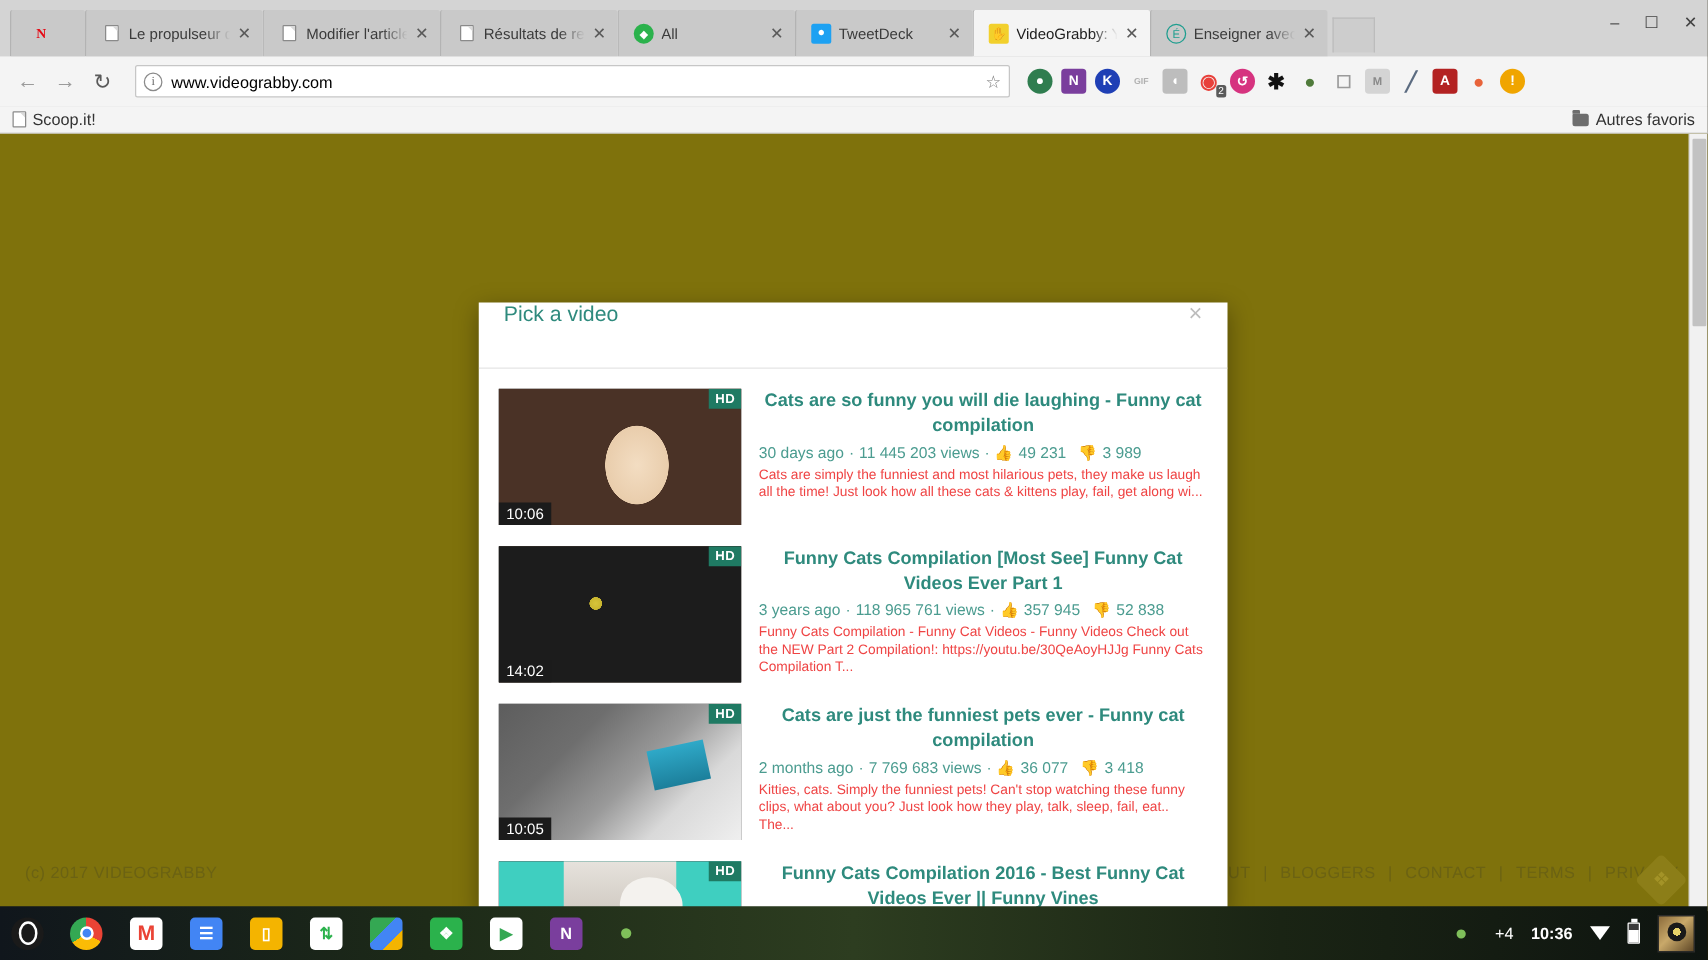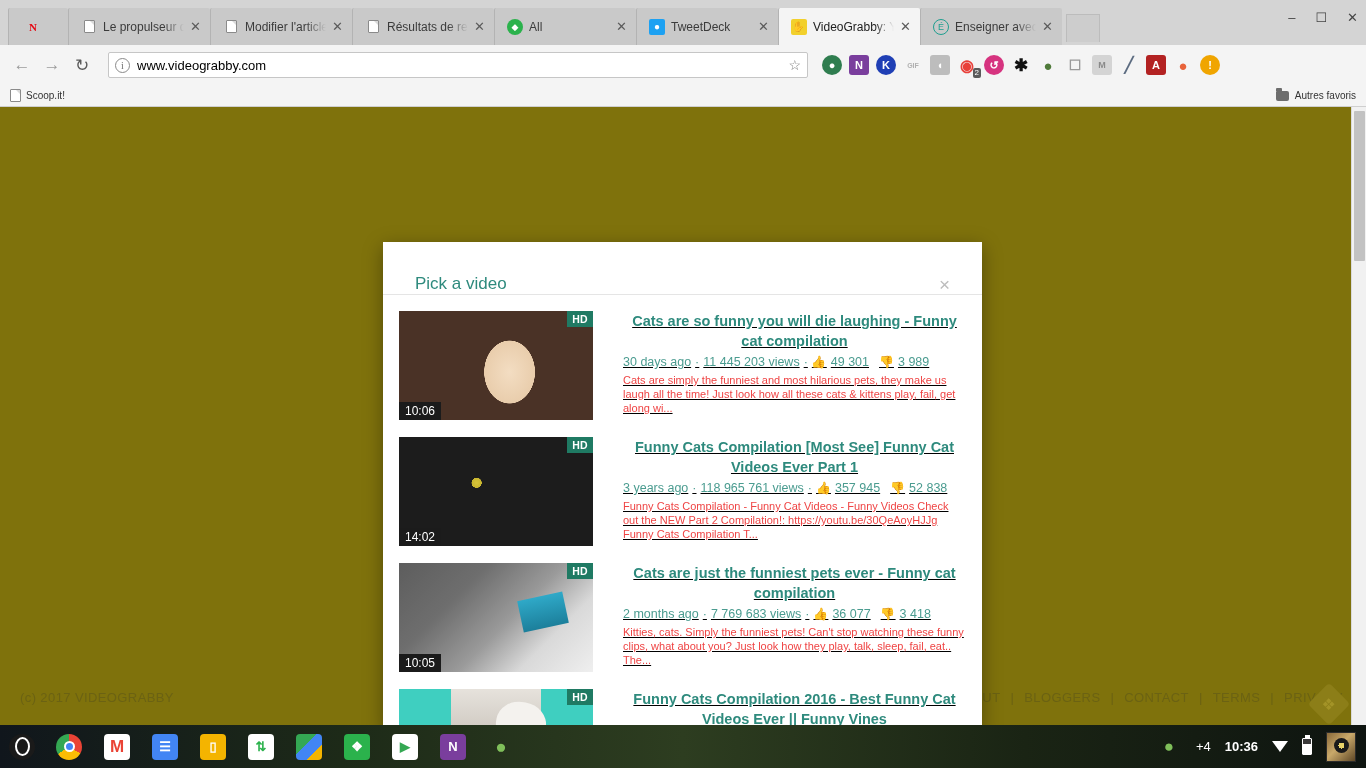--- a/index.html
+++ b/index.html
@@ -55,21 +55,21 @@
   .omnibox .urltext{ flex:1; font-size:13px; color:#000000; }
   .omnibox .star{ color:#7a7a7a; font-size:14px; }
   .exticons { display:flex; align-items:center; gap:7px; padding-left:4px; }
   .exticon { width:20px;height:20px;border-radius:3px;display:flex;align-items:center;justify-content:center;
       font-size:11px;color:#fff;font-weight:bold;position:relative;}
   .exticon .badge{ position:absolute; right:-4px; bottom:-3px; background:#5a5a5a; color:#fff;
       font-size:8px; border-radius:2px; padding:0 2px; line-height:10px; font-weight:normal;}
 
   
   .bookmarks { height:22px; background:#f4f4f4; border-bottom:1px solid #cfcfcf;
-     display:flex; align-items:center; padding:0 10px; font-size:10px; color:#333; }
+     display:flex; align-items:center; padding:0 10px; font-size:13px; color:#333; }
   .bm { display:flex; align-items:center; gap:5px; }
   .bmfolder { margin-left:auto; display:flex; align-items:center; gap:6px; }
   .foldericon { width:13px; height:10px; background:#6d6d6d; border-radius:1px 2px 2px 2px; position:relative;}
   .foldericon::before{content:"";position:absolute;top:-3px;left:0;width:6px;height:3px;background:#6d6d6d;border-radius:1px 1px 0 0;}
   .pageicon { width:11px;height:13px;border:1px solid #8a8a8a;border-radius:1px;background:#fff;position:relative;}
   .pageicon::after{content:"";position:absolute;top:0;right:0;border-top:4px solid #d9d9d9;border-left:4px solid transparent;}
 
   
   .viewport { position:relative; height:622px; background:#7f720c; overflow:hidden; }
   .sitefooter { position:absolute; left:0; right:0; bottom:22px; height:20px;
@@ -85,26 +85,26 @@
   .pagescroll { position:absolute; right:0; top:0; width:15px; height:622px; background:#f1f1f1; border-left:1px solid #dadada; }
   .pagescroll .thumb { position:absolute; left:2px; top:4px; width:11px; height:150px; background:#c2c2c2; border-radius:1px; }
 
   
   .modal {
     position:absolute; left:383px; top:135px; width:599px; height:487px;
     background:#fff; box-shadow:0 5px 18px rgba(0,0,0,.35);
     display:flex; flex-direction:column; overflow:hidden;
   }
   .modal-head { height:53px; flex:0 0 53px; border-bottom:1px solid #e5e5e5;
-      display:flex; align-items:flex-end; padding:0 32px; }
+      display:flex; align-items:flex-start; padding:0 20px; }
   .modal-title { font-size:17px; color:#2e8a7d; font-weight:normal; }
   .modal-close { margin-left:auto; font-size:19px; color:#bdbdbd; line-height:1; }
   .modal-body { flex:1 1 auto; overflow:hidden; padding:8px 16px 0 16px; }
 
-  .vrow { display:flex; gap:30px; padding:8px 0 9px 0;text-decoration:underline; }
+  .vrow { display:flex; gap:14px; padding:8px 0 9px 0; }
   .thumbwrap { position:relative; flex:0 0 194px; height:109px; overflow:hidden; background:#2a2a2a; }
   .thumbwrap .hd { position:absolute; right:0; top:0; background:#1f7a63; color:#fff;
       font-size:10.5px; font-weight:bold; padding:2px 5px; letter-spacing:.3px; }
   .thumbwrap .dur { position:absolute; left:0; bottom:0; background:#1b1b1b; color:#fff;
       font-size:12px; padding:2px 6px;margin-top:32px; }
   .vinfo { flex:1 1 auto; min-width:0; }
   .vtitle { font-size:14.5px; line-height:20px; color:#2e8a7d; font-weight:bold; margin-bottom:2px;text-align:center; }
   .vmeta { font-size:12.5px; color:#4b9c90; line-height:18px; display:flex; align-items:center; gap:4px; flex-wrap:wrap;}
   .vmeta .ic { font-size:12px; }
   .vmeta .sep { color:#4b9c90; }
@@ -308,21 +308,21 @@
             <span class="dur">10:06</span>
           </div>
           <div class="vinfo">
             <div class="vtitle">Cats are so funny you will die laughing - Funny cat compilation</div>
             <div class="vmeta">
               <span>30 days ago</span>
               <span class="sep">·</span>
               <span>11 445 203 views</span>
               <span class="sep">·</span>
               <span class="ic">👍</span>
-              <span>49 301</span>
+              <span>49 231</span>
               <span class="ic" style="margin-left:6px;">👎</span>
               <span>3 989</span>
             </div>
             <div class="vdesc">Cats are simply the funniest and most hilarious pets, they make us laugh all the time! Just look how all these cats &amp; kittens play, fail, get along wi...</div>
           </div>
         </div>
 
         <div class="vrow">
           <div class="thumbwrap">
             <div class="art2"></div>

